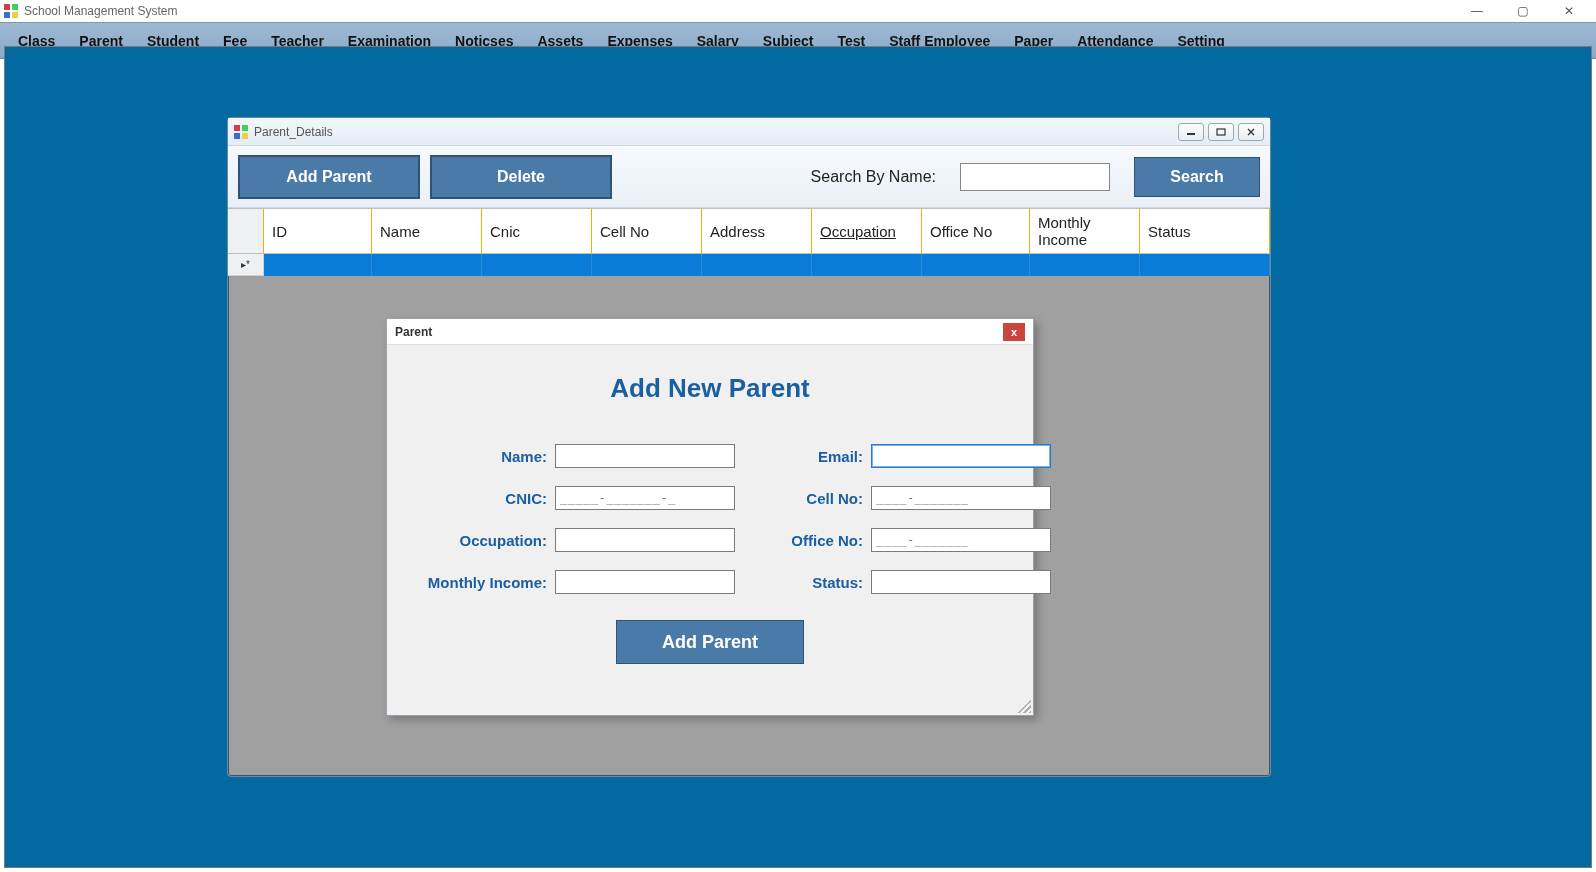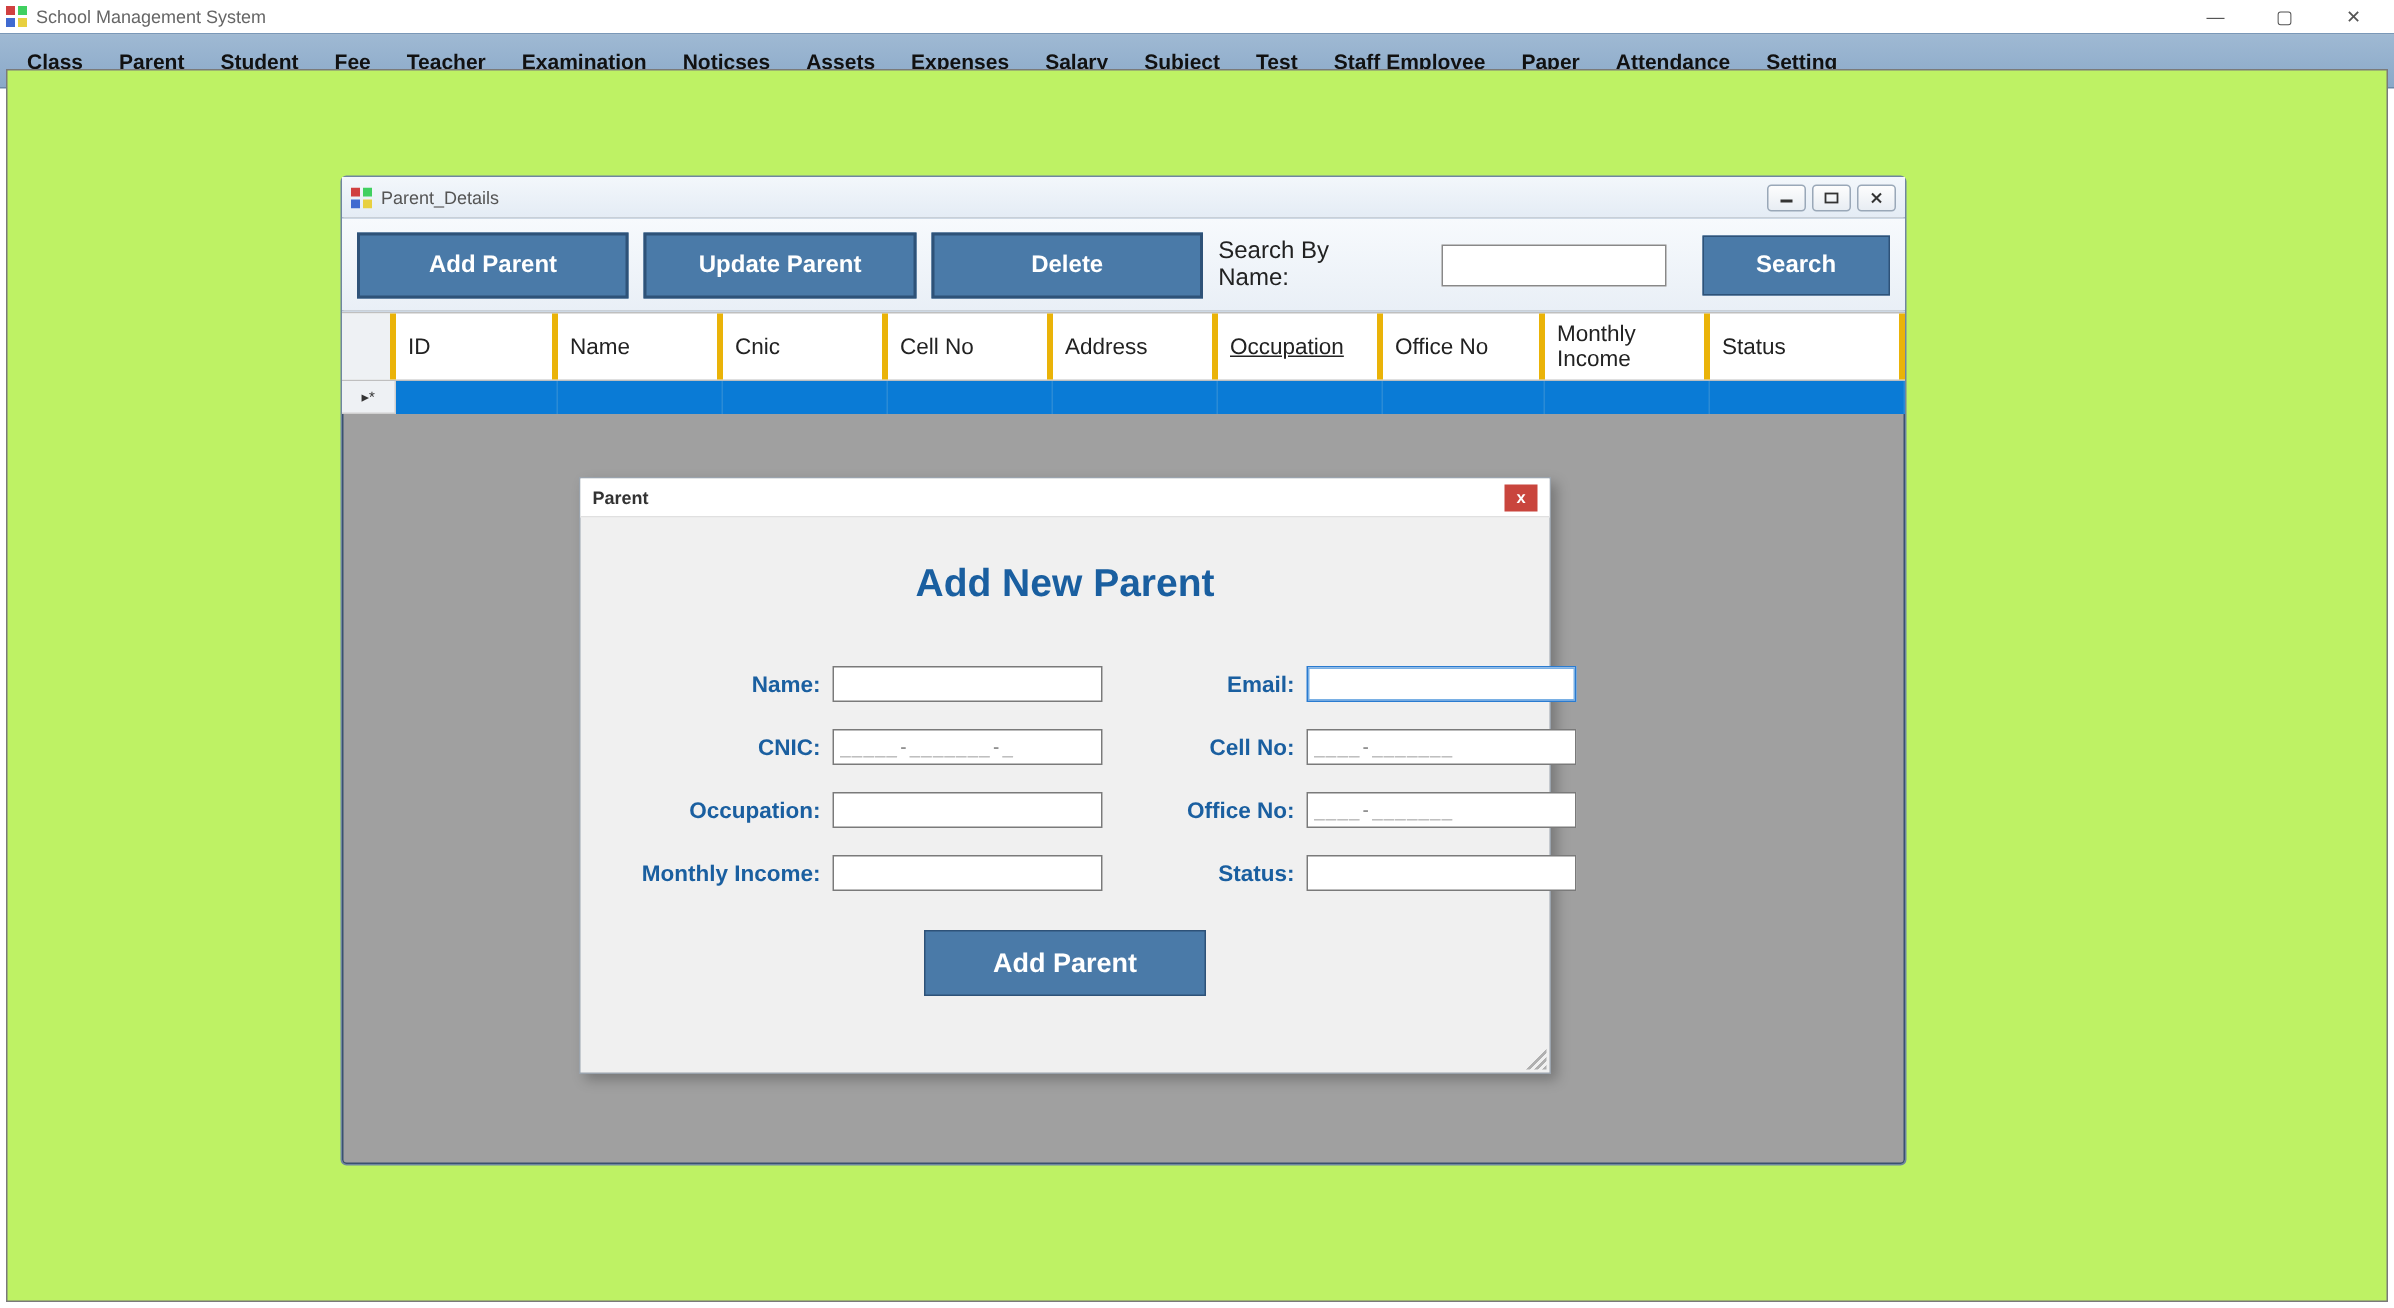--- a/index.html
+++ b/index.html
@@ -44,21 +44,21 @@
 .menubar .menu-item {
   padding: 0 12px;
   font-size: 14px;
   font-weight: 700;
   color: #111;
   cursor: default;
 }
 .workspace {
   position: absolute;
   left: 4px; right: 4px; top: 46px; bottom: 4px;
-  background: #bef264;
+  background: #0369a1;
   border: 1px solid #7a7a7a;
 }
 .child-window {
   position: absolute;
   left: 222px; top: 70px;
   width: 1044px; height: 660px;
   background: #a0a0a0;
   border: 1px solid #6f86a0;
   border-radius: 4px;
   box-shadow: 0 0 0 1px #3a5170 inset;
@@ -112,21 +112,21 @@
   padding: 0 4px; font-size: 14px;
 }
 .grid-wrap { background:#a0a0a0; }
 .grid-header {
   display:flex; height: 46px;
   background:#fff;
   border-top:1px solid #bfbfbf;
   border-bottom:1px solid #bfbfbf;
 }
 .gh {
-  border-right:4px solid #eab308;
+  border-right:1px solid #eab308;
   display:flex;align-items:center;
   padding:0 8px;
   font-size:15px;color:#222;
 }
 .gh-rowhead { width:36px; background:#eef1f4;}
 .gh-id{width:108px;} .gh-name{width:110px;} .gh-cnic{width:110px;}
 .gh-cell{width:110px;} .gh-addr{width:110px;} .gh-occ{width:110px;text-decoration:underline;}
 .gh-off{width:108px;} .gh-inc{width:110px;} .gh-status{flex:1;}
 .grid-row {
   display:flex; height:22px;
@@ -273,21 +273,20 @@
       </span>
       <span class="ctl-small">
         <svg width="10" height="8" viewBox="0 0 10 8">
             <path d="M2 1 L8 7 M8 1 L2 7" stroke="#333" stroke-width="1.4"></path>
           </svg>
       </span>
     </div>
 
     <div class="toolbar">
       <div class="btn-primary btn-add">Add Parent</div>
-      <div class="btn-primary btn-update">Update Parent</div>
       <div class="btn-primary btn-delete">Delete</div>
       <div class="search-group">
         <span class="search-label">Search By Name:</span>
         <input class="search-input" value="" style="">
         <div class="btn-primary btn-search">Search</div>
       </div>
     </div>
 
     <div class="grid-wrap">
       <div class="grid-header">

